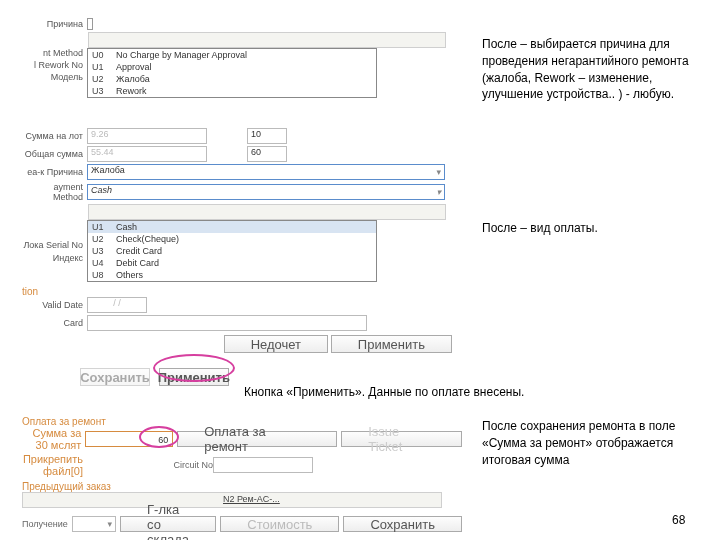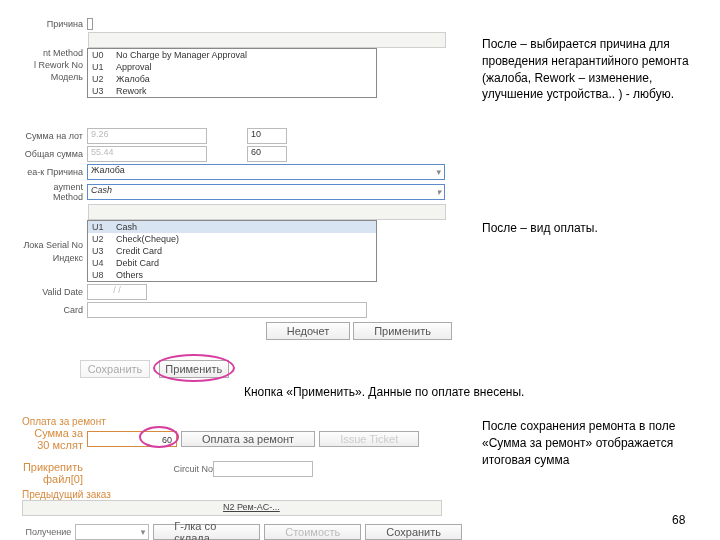--- a/index.html
+++ b/index.html
@@ -9,21 +9,21 @@
   .field-row { display: flex; align-items: center; margin-bottom: 2px; }
   .field-label { width: 65px; text-align: right; padding-right: 4px; color: #555; font-size: 9px; }
   .field-input { border: 1px solid #bbb; background: #fff; height: 16px; padding: 0 3px; font-size: 9px; }
   .field-input.blue { border-color: #5a8ccc; }
   .dropdown { position: relative; }
   .dropdown::after { content: "▾"; position: absolute; right: 3px; top: 2px; color: #888; font-size: 9px; }
   .dropdown-list { border: 1px solid #888; background: #fff; font-size: 9px; }
   .dropdown-list .item { display: flex; padding: 1px 4px; }
   .dropdown-list .item.sel { background: #d8e4f2; }
   .dropdown-list .code { width: 24px; color: #444; }
-  .btn { border: 1px solid #aaa; background: linear-gradient(#fdfdfd,#eee); height: 18px; padding: 0 20px; font-size: 11px; color: #555; display: inline-flex; align-items: center; justify-content: center; }
+  .btn { border: 1px solid #aaa; background: linear-gradient(#fdfdfd,#eee); height: 18px; padding: 0 26px; font-size: 13px; color: #555; display: inline-flex; align-items: center; justify-content: center; }
   .annotation { position: absolute; font-size: 12px; line-height: 1.4; color: #000; }
   .circle { position: absolute; border: 2px solid #d63f9f; border-radius: 50%; }
   .orange { color: #d68b3f; font-size: 11px; }
   .orange-input { border: 1px solid #d68b3f; background: #fff; height: 16px; }
   .section-label { color: #d68b3f; font-size: 10px; }
   .hdr-bar { height: 16px; background: #f4f4f0; border: 1px solid #cfcfcf; }
   .col-lbl { font-size:9px; color:#444; display:inline-block; }
 </style>
 </head>
 <body>
@@ -106,54 +106,55 @@
       <div class="item">
           <span class="code">U4</span>
           <span>Debit Card</span>
         </div>
       <div class="item">
           <span class="code">U8</span>
           <span>Others</span>
         </div>
     </div>
   </div>
+  <div class="section-label" style="margin-top:4px;">tion</div>
   <div class="field-row">
     <div class="field-label">Valid Date</div>
     <div class="field-input" style="width:60px;color:#bbb;text-align:center;">/ /</div>
   </div>
   <div class="field-row">
     <div class="field-label">Card</div>
     <div class="field-input" style="width:280px;"></div>
   </div>
   <div style="text-align:right;margin-top:4px;">
     <div class="btn">Недочет</div>
     <div class="btn">Применить</div>
   </div>
 </div>
 
 <div class="annotation" style="left:482px; top:220px; width:200px;">После – вид оплаты.</div>
 
-<div class="panel" style="left:80px; top:360px;">
+<div class="panel" style="left:80px; top:368px;font-weight:bold;">
   <div class="btn" style="opacity:0.5;width:70px;">Сохранить</div>
   <div class="btn" style="width:70px;margin-left:6px;">Применить</div>
 </div>
 <div class="circle" style="left:153px; top:354px; width:82px; height:28px;"></div>
 
 <div class="annotation" style="left:244px; top:384px; width:360px;">Кнопка «Применить». Данные по оплате внесены.</div>
 
 <div class="panel" style="left:22px; top:416px; width:440px;">
   <div class="section-label">Оплата за ремонт</div>
   <div class="field-row">
     <div class="orange" style="width:65px;text-align:right;padding-right:4px;">Сумма за 30 мслят</div>
     <div class="orange-input" style="width:90px;text-align:right;padding:0 4px;font-size:9px;line-height:16px;">60</div>
     <div class="btn" style="height:16px;margin-left:4px;">Оплата за ремонт</div>
     <div class="btn" style="height:16px;margin-left:4px;color:#ccc;">Issue Ticket</div>
   </div>
   <div class="field-row">
-    <div class="orange" style="width:65px;text-align:right;padding-right:4px;margin-top:8px;">Прикрепить файл[0]</div>
+    <div class="orange" style="width:65px;text-align:right;padding-right:4px;">Прикрепить файл[0]</div>
     <div style="width:76px;"></div>
     <div class="lbl" style="width:50px;text-align:right;">Circuit No</div>
     <div class="field-input" style="width:100px;"></div>
   </div>
   <div class="section-label" style="margin-top:4px;">Предыдущий заказ</div>
   <div class="hdr-bar" style="width:420px;">
     <div class="col-lbl" style="margin-left:200px;text-decoration:underline;">N2 Рем-AC-...</div>
   </div>
   <div class="field-row" style="margin-top:8px;">
     <div class="lbl" style="width:65px;text-align:right;padding-right:4px;">Получение</div>

